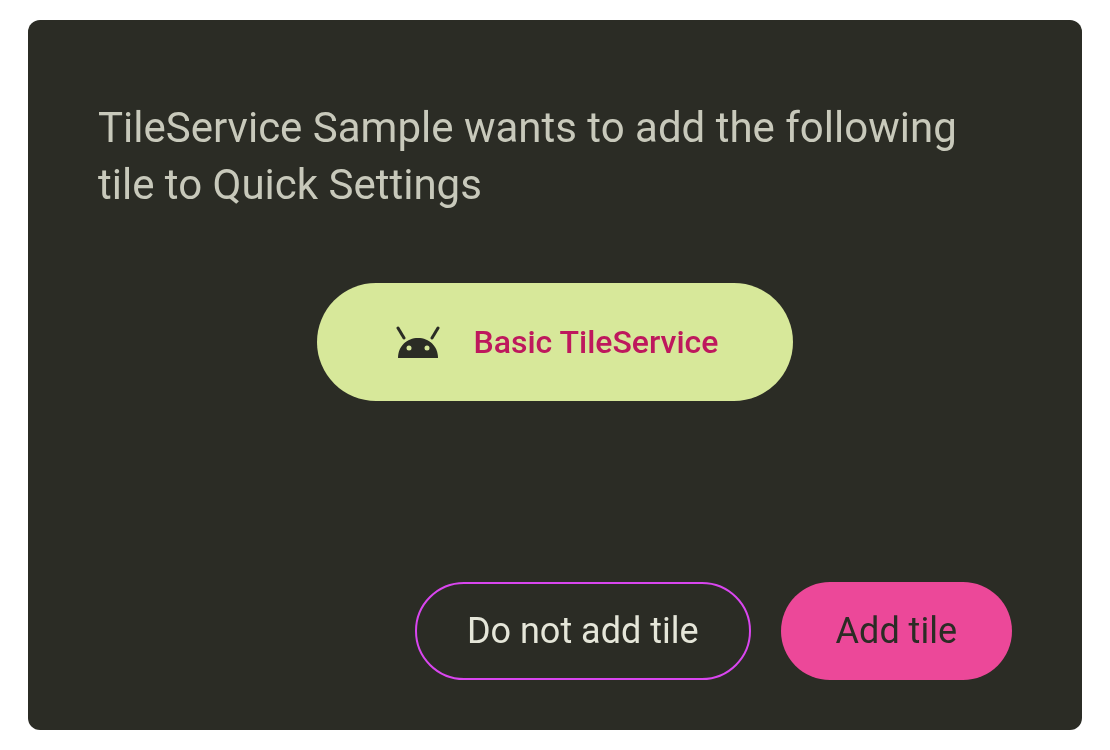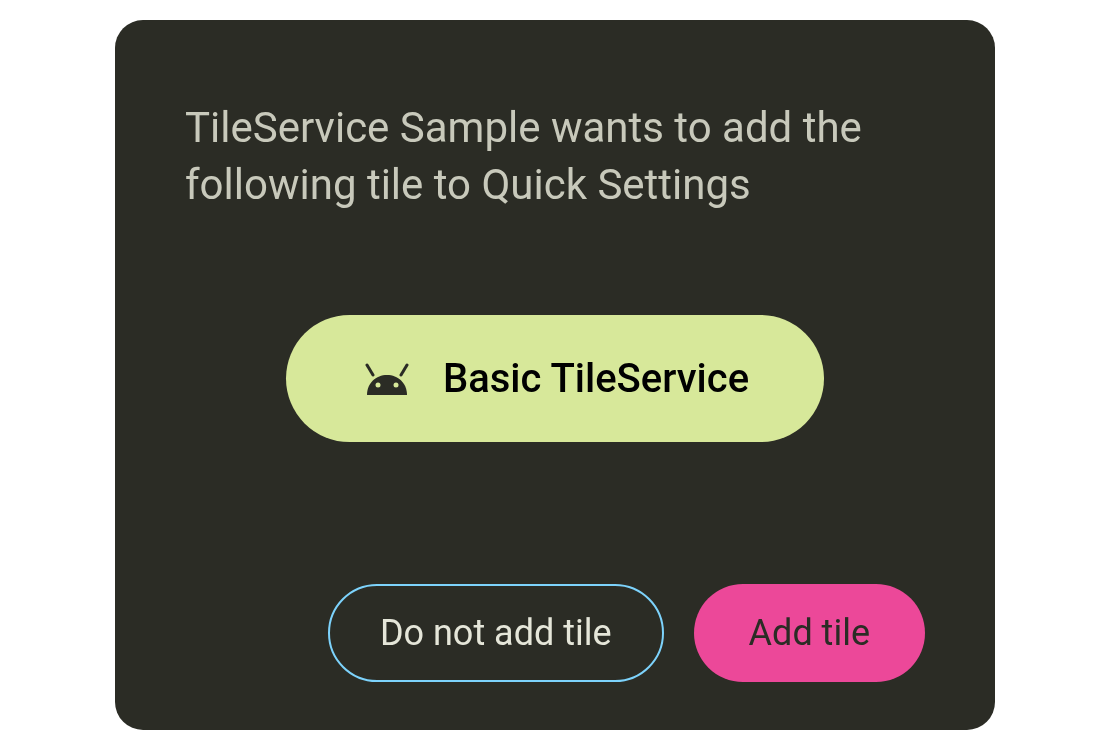--- a/index.html
+++ b/index.html
@@ -12,28 +12,27 @@
       width: 1110px;
       height: 750px;
       background: #ffffff;
       display: flex;
       align-items: center;
       justify-content: center;
       font-family: 'Roboto', 'Helvetica Neue', Arial, sans-serif;
     }
 
     .dialog {
-      width: 880px;
+      width: 1054px;
       height: 710px;
       background: #2b2c25;
-      border-radius: 28px;
+      border-radius: 12px;
       padding: 80px 70px 50px 70px;
       display: flex;
       flex-direction: column;
-      gap: 32px;
     }
 
     .dialog-message {
       color: #c8c9bb;
       font-size: 42px;
       line-height: 1.35;
       font-weight: 400;
       margin-bottom: 70px;
     }
 
@@ -55,22 +54,22 @@
       align-items: center;
       justify-content: center;
     }
 
     .tile-icon svg {
       width: 52px;
       height: 32px;
     }
 
     .tile-label {
-      color: #000000;
-      font-size: 40px;
+      color: #be185d;
+      font-size: 32px;
       font-weight: 500;
     }
 
     .button-row {
       display: flex;
       justify-content: flex-end;
       gap: 30px;
       margin-top: auto;
     }
 
@@ -79,21 +78,21 @@
       padding: 26px 50px;
       font-size: 36px;
       font-weight: 400;
       cursor: pointer;
       border: none;
       font-family: inherit;
     }
 
     .btn-outline {
       background: transparent;
-      border: 2px solid #7dd3fc;
+      border: 2px solid #d946ef;
       color: #e5e6d9;
     }
 
     .btn-filled {
       background: #ec4899;
       color: #2b2c25;
       padding: 26px 55px;
     }
   </style>
 </head>

